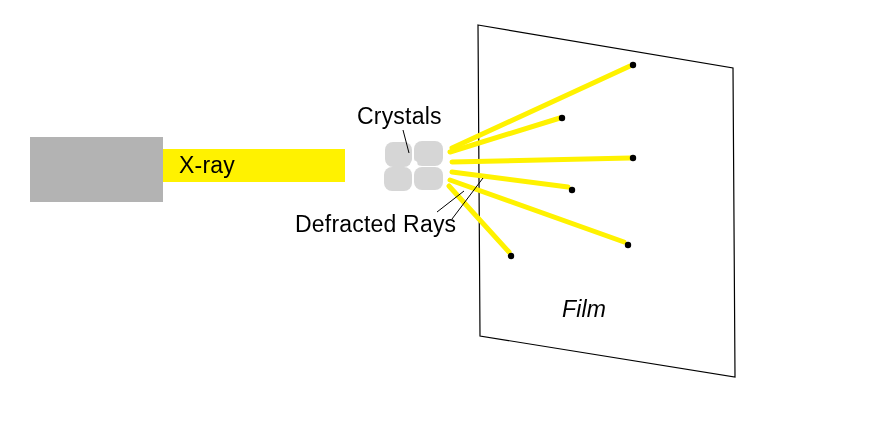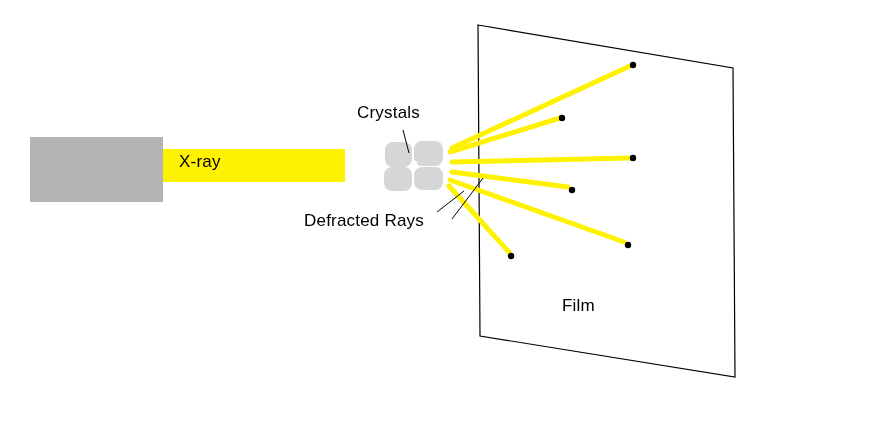--- a/index.html
+++ b/index.html
@@ -16,29 +16,29 @@
     overflow: hidden;
   }
   #stage svg {
     position: absolute;
     left: 0;
     top: 0;
   }
   .label {
     position: absolute;
     color: #000000;
-    font-size: 17px;
+    font-size: 23px;
     line-height: 1.1;
     white-space: nowrap;
     letter-spacing: 0.2px;
   }
   .label-xray      { left: 179px; top: 153px; }
   .label-crystals  { left: 357px; top: 104px; }
-  .label-defracted { left: 304px; top: 212px; }
-  .label-film      { left: 562px; top: 297px; }
+  .label-defracted { left: 295px; top: 212px; }
+  .label-film      { left: 562px; top: 297px; font-style: italic; }
 </style>
 </head>
 <body>
 
 <div id="stage">
 
   <svg id="diagram-svg" width="876" height="423" viewBox="0 0 876 423">
 
     <rect x="30" y="137" width="133" height="65" fill="#b3b3b3"></rect>
 

